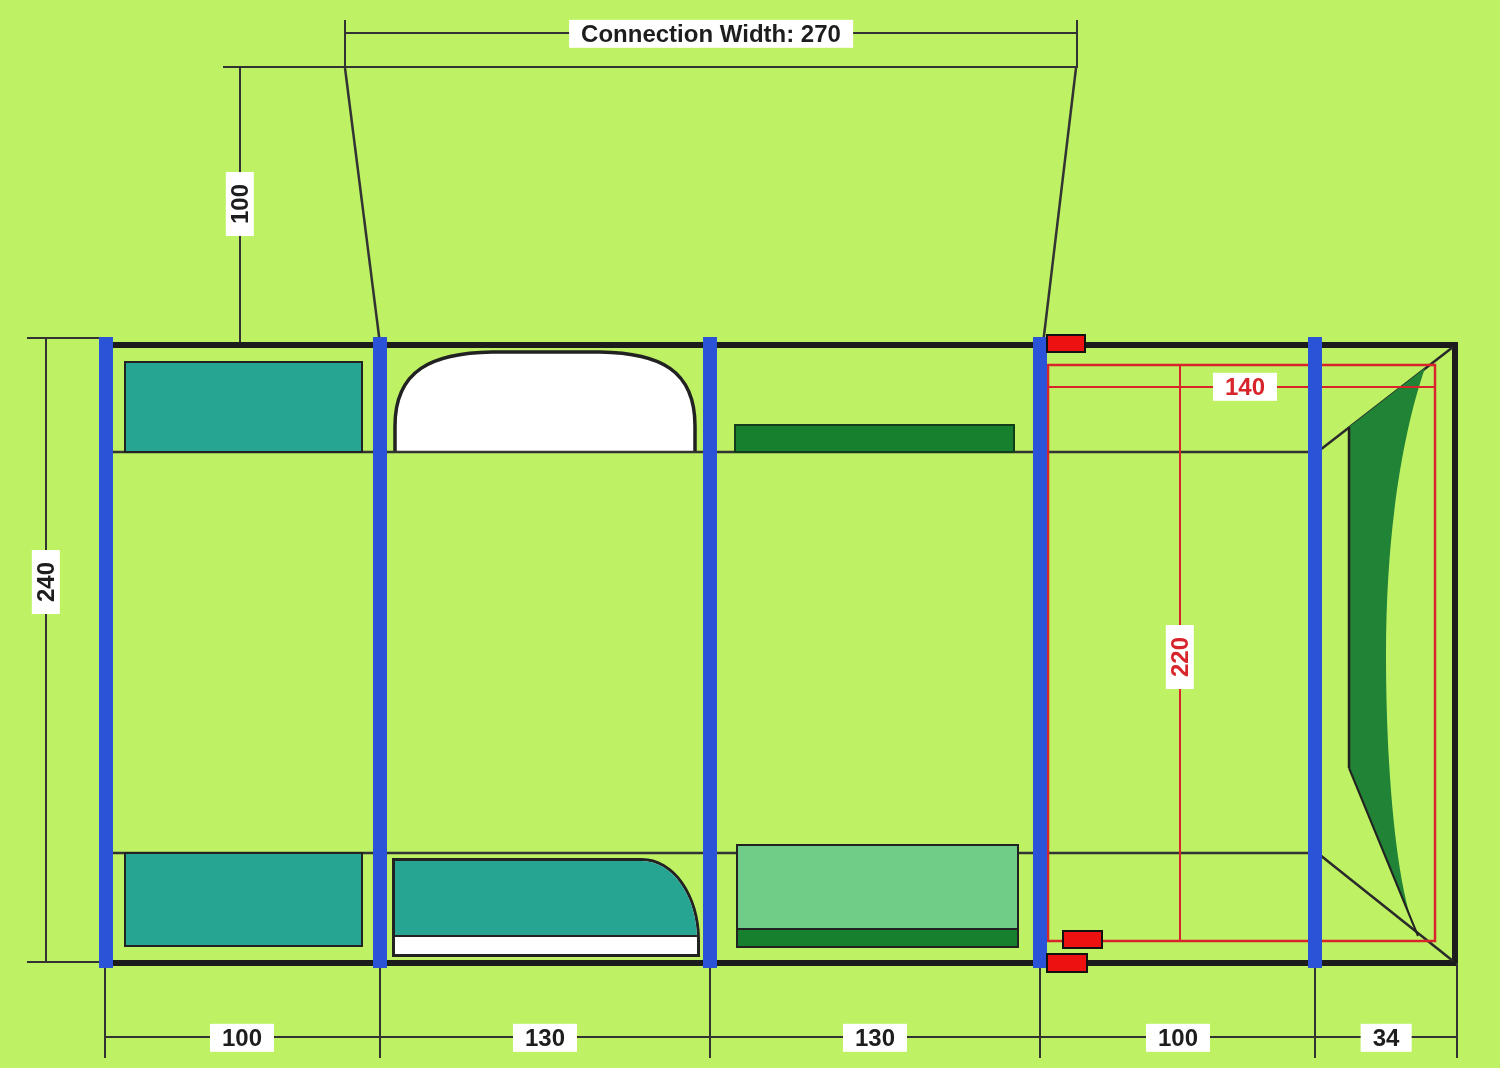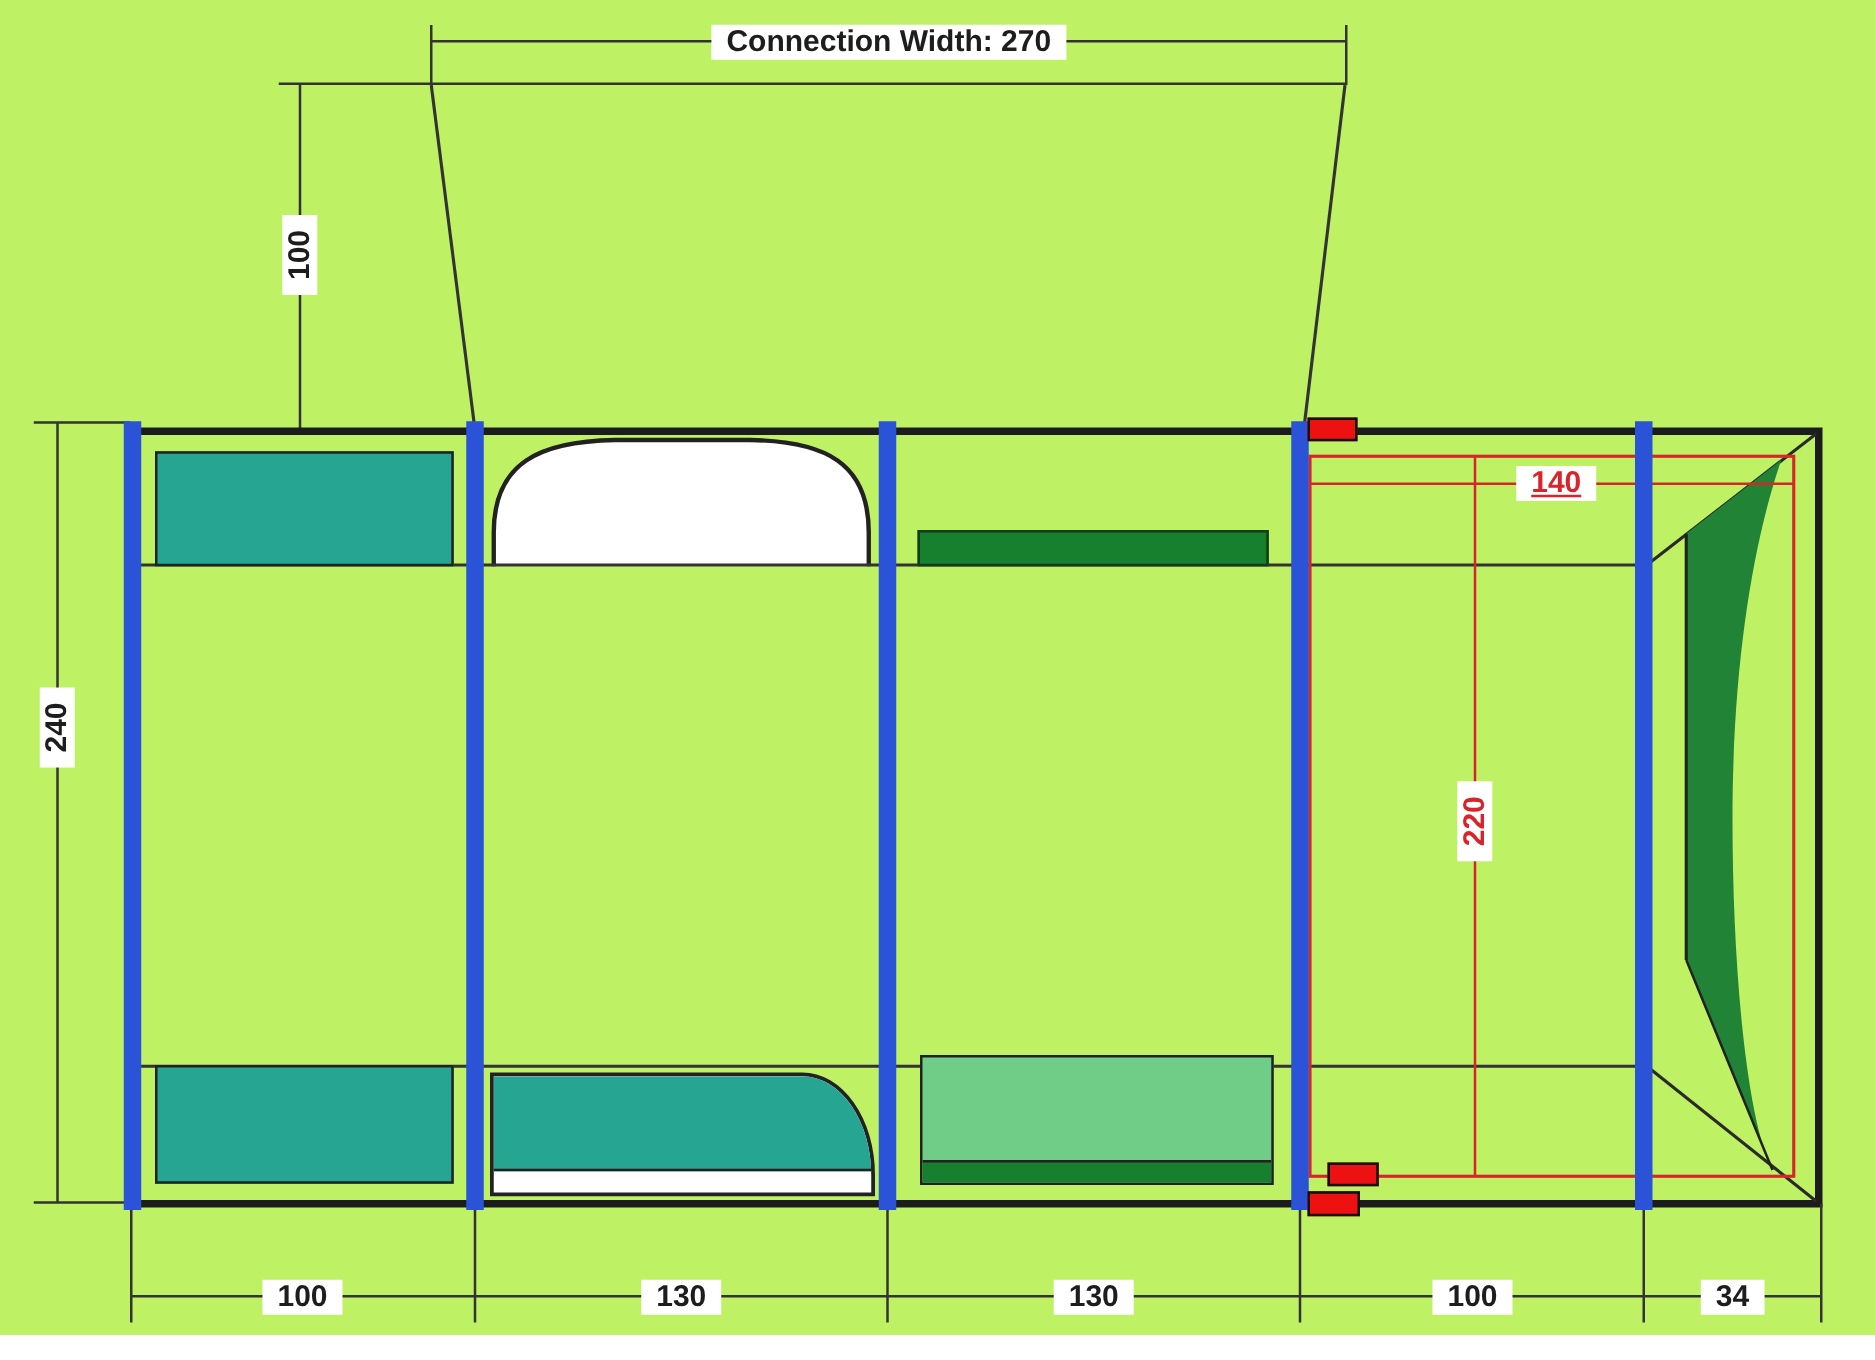--- a/index.html
+++ b/index.html
@@ -125,21 +125,21 @@
   <div class="marker" style="left:1046px;top:334px;width:40px;height:19px;"></div>
   <div class="marker" style="left:1062px;top:930px;width:41px;height:19px;"></div>
   <div class="marker" style="left:1046px;top:953px;width:42px;height:20px;"></div>
 
   <div class="dim-label" style="left:711px;top:34px;">Connection Width: 270</div>
 
   <div class="dim-label vertical" style="left:240px;top:204px;">100</div>
 
   <div class="dim-label vertical" style="left:46px;top:582px;">240</div>
 
-  <div class="dim-label red" style="left:1245px;top:387px;text-decoration:underline;">140</div>
+  <div class="dim-label red" style="left:1245px;top:387px;">140</div>
 
   <div class="dim-label red vertical" style="left:1180px;top:657px;">220</div>
 
   <div class="dim-label" style="left:242px;top:1038px;">100</div>
   <div class="dim-label" style="left:545px;top:1038px;">130</div>
   <div class="dim-label" style="left:875px;top:1038px;">130</div>
   <div class="dim-label" style="left:1178px;top:1038px;">100</div>
   <div class="dim-label" style="left:1386px;top:1038px;">34</div>
 
 </div>

